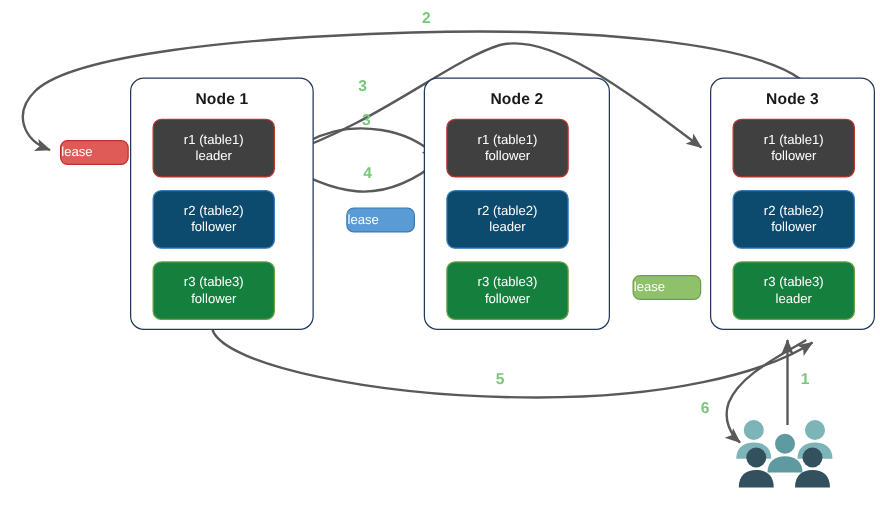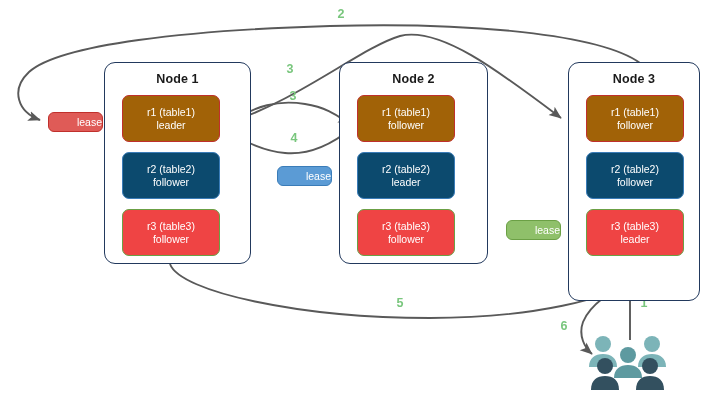--- a/index.html
+++ b/index.html
@@ -51,31 +51,31 @@
     display: flex;
     flex-direction: column;
     align-items: center;
     justify-content: center;
     font-size: 10.5px;
     line-height: 13px;
     color: #ffffff;
     text-align: center;
   }
   .replica .ln { display: block; }
-  .rep-red   { background: #a16207; border: 1.3px solid #c0302c; }
+  .rep-red   { background: #404040; border: 1.3px solid #c0302c; }
   .rep-blue  { background: #0c4a6e; border: 1.3px solid #3a7cb8; }
   .rep-green { background: #8fc островc; }
-  .rep-green { background: #ef4444; border: 1.3px solid #6ba045; }
+  .rep-green { background: #15803d; border: 1.3px solid #6ba045; }
   .lease {
     position: absolute;
     border-radius: 6px;
     box-sizing: border-box;
     display: flex;
     align-items: center;
-    justify-content: flex-end;
+    justify-content: flex-start;
     font-size: 10.5px;
     color: #ffffff;
   }
   .lease-red   { background: #df5b57; border: 1.4px solid #c0302c; }
   .lease-blue  { background: #5b9bd5; border: 1.4px solid #3a7cb8; }
   .lease-green { background: #8fc06a; border: 1.4px solid #6ba045; }
   .step-label {
     position: absolute;
     color: #79c67d;
     font-size: 12.5px;
@@ -157,21 +157,21 @@
     <div class="replica rep-blue" style="left:17px; top:89px; width:98px; height:47px;">
       <span class="ln">r2 (table2)</span>
       <span class="ln">leader</span>
     </div>
     <div class="replica rep-green" style="left:17px; top:146px; width:98px; height:47px;">
       <span class="ln">r3 (table3)</span>
       <span class="ln">follower</span>
     </div>
   </div>
 
-  <div class="node-box" style="left:568px; top:62px; width:132px; height:239px;">
+  <div class="node-box" style="left:568px; top:62px; width:132px; height:202px;">
     <div class="node-title">Node 3</div>
     <div class="replica rep-red" style="left:17px; top:32px; width:98px; height:47px;">
       <span class="ln">r1 (table1)</span>
       <span class="ln">follower</span>
     </div>
     <div class="replica rep-blue" style="left:17px; top:89px; width:98px; height:47px;">
       <span class="ln">r2 (table2)</span>
       <span class="ln">follower</span>
     </div>
     <div class="replica rep-green" style="left:17px; top:146px; width:98px; height:47px;">

